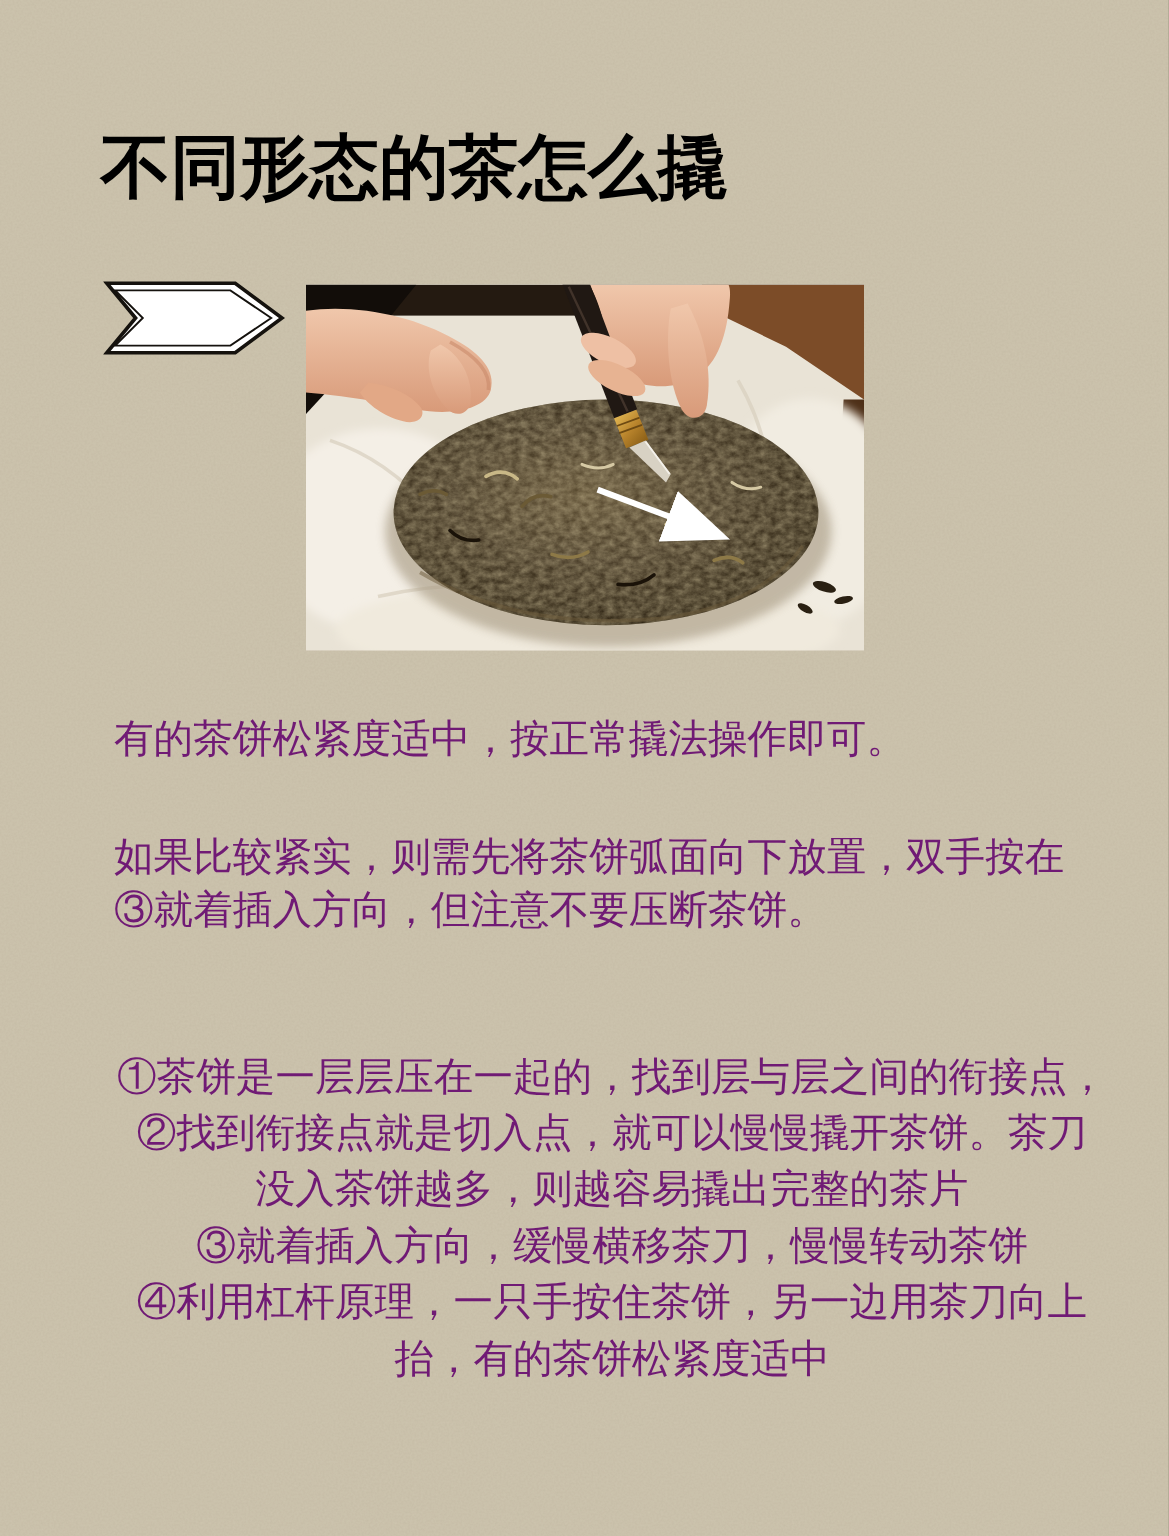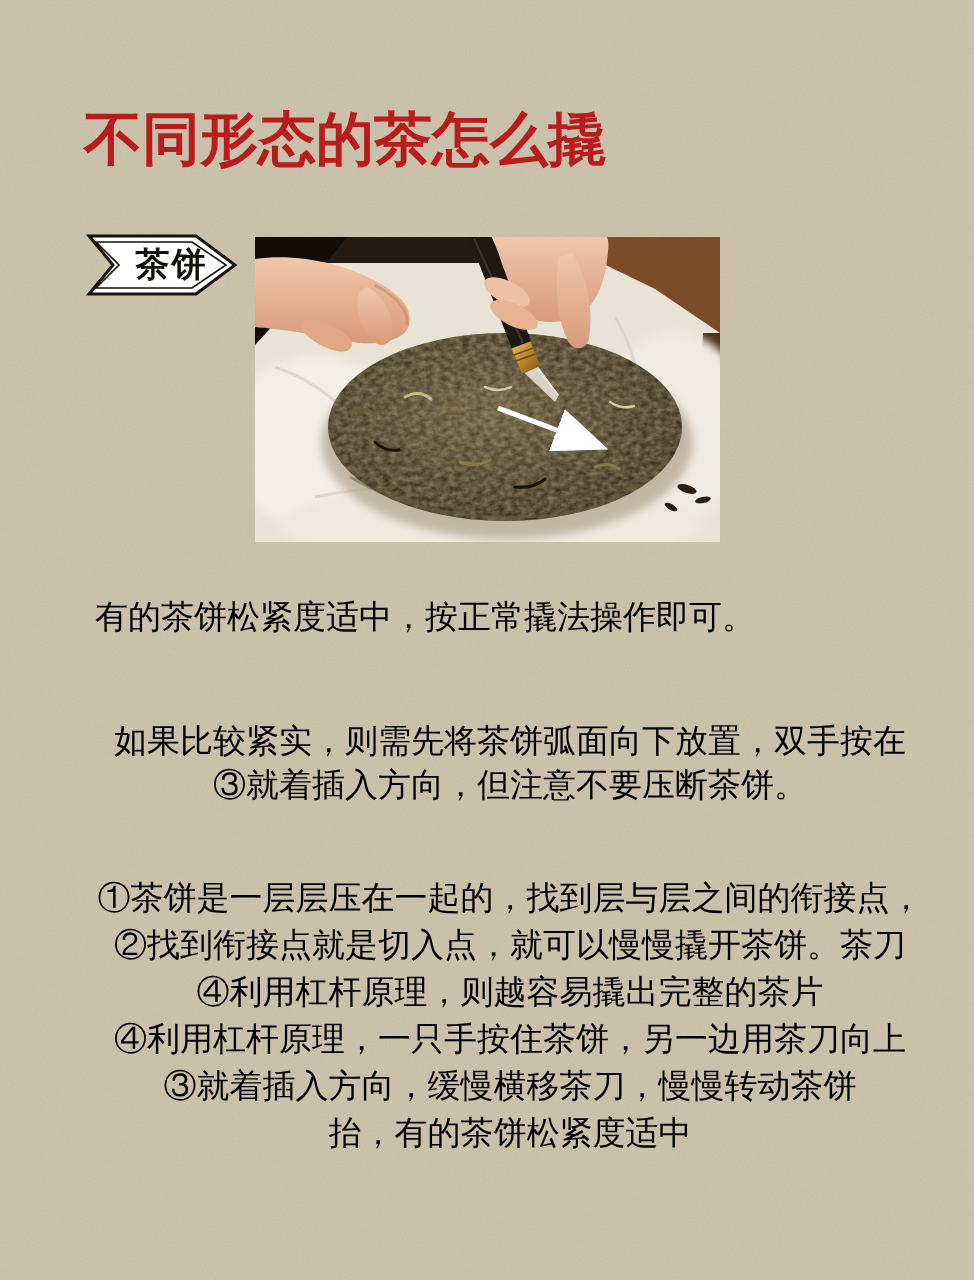--- a/index.html
+++ b/index.html
@@ -6,38 +6,38 @@
   .page{
     position:relative;width:974px;height:1280px;margin:0 auto;
     background:#cec5af;overflow:hidden;
     font-family:"Liberation Serif","DejaVu Serif",serif;
     color:#25201a;
   }
   .texture{position:absolute;inset:0;width:100%;height:100%;pointer-events:none;mix-blend-mode:multiply;}
   .title{
     position:absolute;left:84px;top:68px;
     font-size:58px;font-weight:bold;line-height:1.15;
-    letter-spacing:0px;color:#b91c1c;white-space:nowrap;
+    letter-spacing:0px;color:#000000;white-space:nowrap;
   }
   .badge{position:absolute;left:86px;top:233px;width:153px;height:64px;}
   .badge svg{position:absolute;inset:0;}
   .badge-label{
     position:absolute;left:34px;right:16px;top:0;bottom:0;
     display:flex;align-items:center;justify-content:center;
     font-size:34px;font-weight:bold;color:#14110d;letter-spacing:2px;
   }
   .photo{
     position:absolute;left:255px;top:237px;width:465px;height:305px;
     background:#e8e2d5;overflow:hidden;
   }
   .photo svg{display:block;width:100%;height:100%;}
-  .textblock{position:absolute;left:95px;width:830px;font-size:33px;color:#000000;}
+  .textblock{position:absolute;left:95px;width:830px;font-size:33px;color:#701a75;}
   .textblock div{white-space:nowrap;}
   .p1{top:594px;line-height:46px;}
-  .p2{top:719px;line-height:44px;text-align:center;}
+  .p2{top:693px;line-height:44px;}
   .steps{top:875px;line-height:47px;text-align:center;}
 </style>
 </head>
 <body>
 
 <div class="page">
 
   <svg class="texture" xmlns="http://www.w3.org/2000/svg">
     <filter id="grain">
       <feTurbulence type="fractalNoise" baseFrequency="0.55" numOctaves="2" seed="11" stitchTiles="stitch"></feTurbulence>
@@ -46,21 +46,20 @@
     <rect width="100%" height="100%" filter="url(#grain)"></rect>
   </svg>
 
   <h1 class="title">不同形态的茶怎么撬</h1>
 
   <div class="badge">
     <svg viewBox="0 0 153 64" xmlns="http://www.w3.org/2000/svg">
       <polygon points="3,3 110,3 149,32 110,61 3,61 27,32" fill="#ffffff" stroke="#15120e" stroke-width="3" stroke-linejoin="miter"></polygon>
       <polygon points="10,9 106,9 140,32 106,55 10,55 33,32" fill="none" stroke="#15120e" stroke-width="1.6"></polygon>
     </svg>
-    <span class="badge-label">茶饼</span>
   </div>
 
   <div class="photo">
     <svg viewBox="0 0 465 305" xmlns="http://www.w3.org/2000/svg">
       <defs>
         <radialGradient id="cakeG" cx="45%" cy="42%" r="68%">
           <stop offset="0%" stop-color="#55462c"></stop>
           <stop offset="45%" stop-color="#3b2f1d"></stop>
           <stop offset="100%" stop-color="#201708"></stop>
         </radialGradient>
@@ -151,19 +150,19 @@
     </div>
 
   <div class="textblock p2">
       <div>如果比较紧实，则需先将茶饼弧面向下放置，双手按在</div>
       <div>③就着插入方向，但注意不要压断茶饼。</div>
     </div>
 
   <div class="textblock steps">
       <div>①茶饼是一层层压在一起的，找到层与层之间的衔接点，</div>
       <div>②找到衔接点就是切入点，就可以慢慢撬开茶饼。茶刀</div>
-      <div>④利用杠杆原理，则越容易撬出完整的茶片</div>
+      <div>没入茶饼越多，则越容易撬出完整的茶片</div>
+      <div>③就着插入方向，缓慢横移茶刀，慢慢转动茶饼</div>
       <div>④利用杠杆原理，一只手按住茶饼，另一边用茶刀向上</div>
-      <div>③就着插入方向，缓慢横移茶刀，慢慢转动茶饼</div>
       <div>抬，有的茶饼松紧度适中</div>
     </div>
 
 </div>
 
 </body></html>

